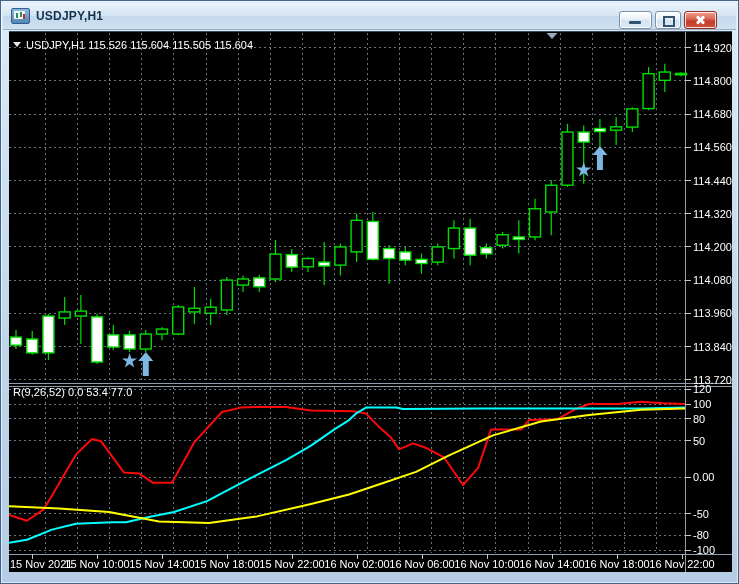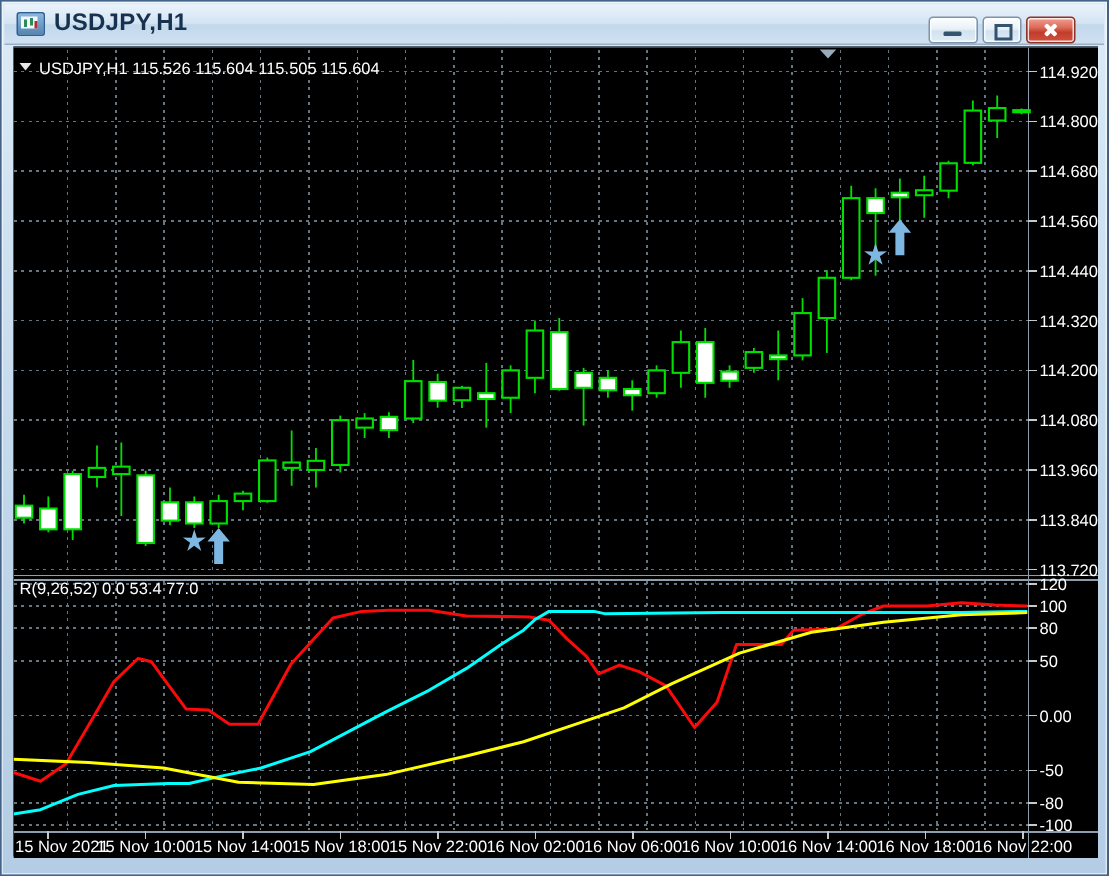--- a/index.html
+++ b/index.html
@@ -8,21 +8,21 @@
   .window{position:absolute;inset:0;background:linear-gradient(#dcebf7,#bfd6ea 60%,#b4cde4);
           border:1px solid #44638a;box-sizing:border-box;box-shadow:inset 0 0 0 1px rgba(255,255,255,.55);}
   .titlebar{position:absolute;left:2px;top:2px;right:2px;height:26px;display:flex;align-items:center;
             padding-left:8px;border-bottom:1px solid #9ab0c6;
             background:linear-gradient(#eaf3fb,#d4e4f3 48%,#c3d8ec 52%,#cfe1f1);}
   .app-icon{width:17px;height:14px;margin-right:6px;position:relative;flex:0 0 auto;
             background:linear-gradient(#8db8dc,#5585b2);border:1px solid #2f5f8e;border-radius:2px;}
   .app-icon::before{content:"";position:absolute;left:2px;top:2px;width:11px;height:8px;background:#f2f7fb;}
   .app-icon::after{content:"";position:absolute;left:4px;top:4px;width:2px;height:5px;background:#2e8b57;
             box-shadow:4px -1px 0 #2e8b57, 7px 1px 0 #b03030;}
-  .title-text{font-size:16px;font-weight:bold;color:#16324e;letter-spacing:.2px;}
+  .title-text{font-size:12px;font-weight:bold;color:#16324e;letter-spacing:.2px;}
   .win-buttons{position:absolute;right:19px;top:8px;display:flex;gap:3px;}
   .wbtn{width:31px;height:16px;border:1px solid #7d93aa;border-radius:3px;position:relative;
         background:linear-gradient(#fdfeff,#e8f1f8 45%,#d2e2f0 55%,#e0edf8);
         box-shadow:inset 0 0 0 1px rgba(255,255,255,.8);}
   .wbtn.restore{width:24px;}
   .wbtn.close{background:linear-gradient(#efa092,#dd6a58 40%,#c13c2b 60%,#cf5340);border-color:#8e3328;}
   .glyph-min{position:absolute;left:9px;top:9px;width:12px;height:3px;background:#33536f;border-radius:1px;}
   .glyph-restore{position:absolute;left:7px;top:4px;width:8px;height:7px;border:2px solid #33536f;}
   .glyph-x1,.glyph-x2{position:absolute;left:14px;top:3px;width:3px;height:10px;background:#fff;border-radius:1px;}
   .glyph-x1{transform:rotate(45deg);} .glyph-x2{transform:rotate(-45deg);}

